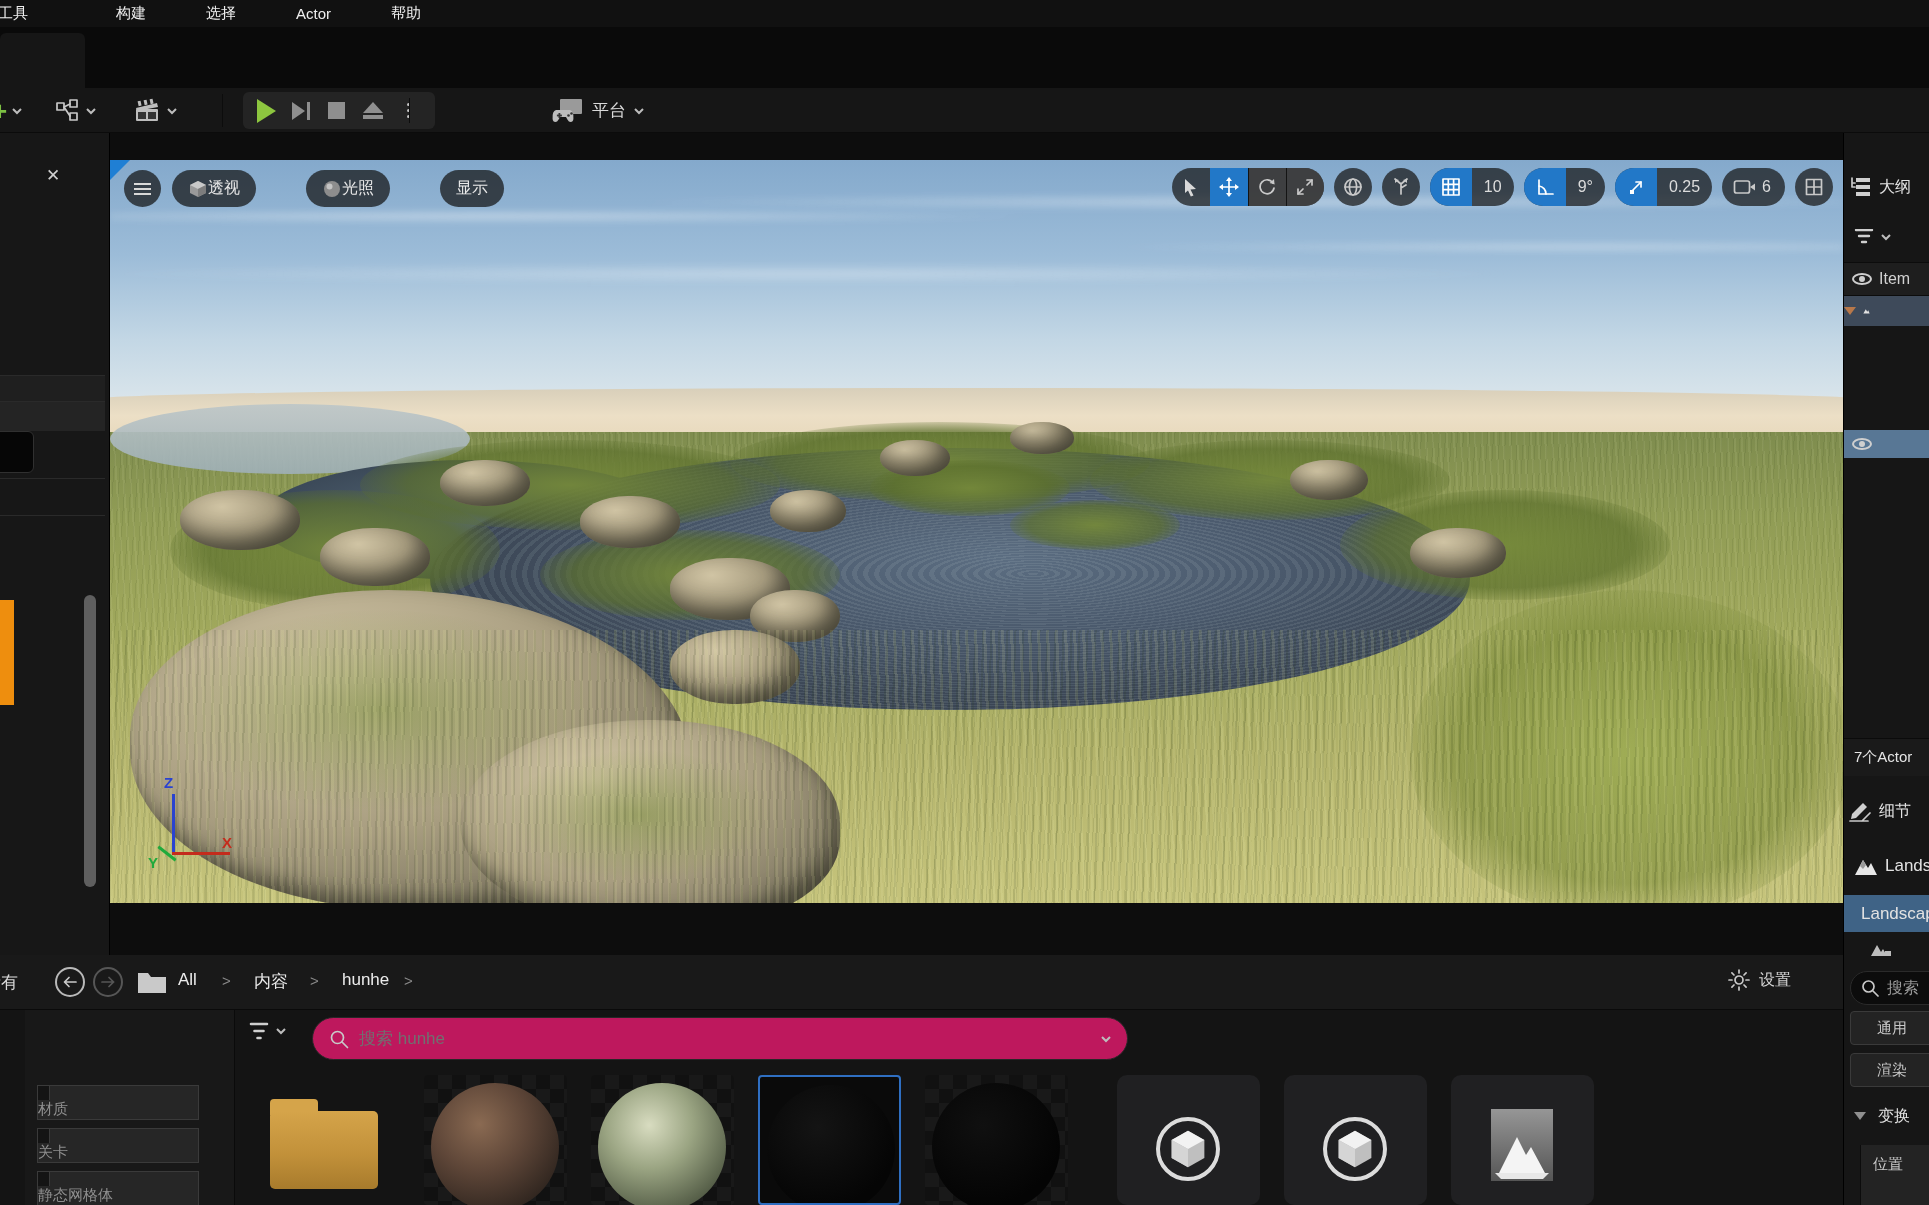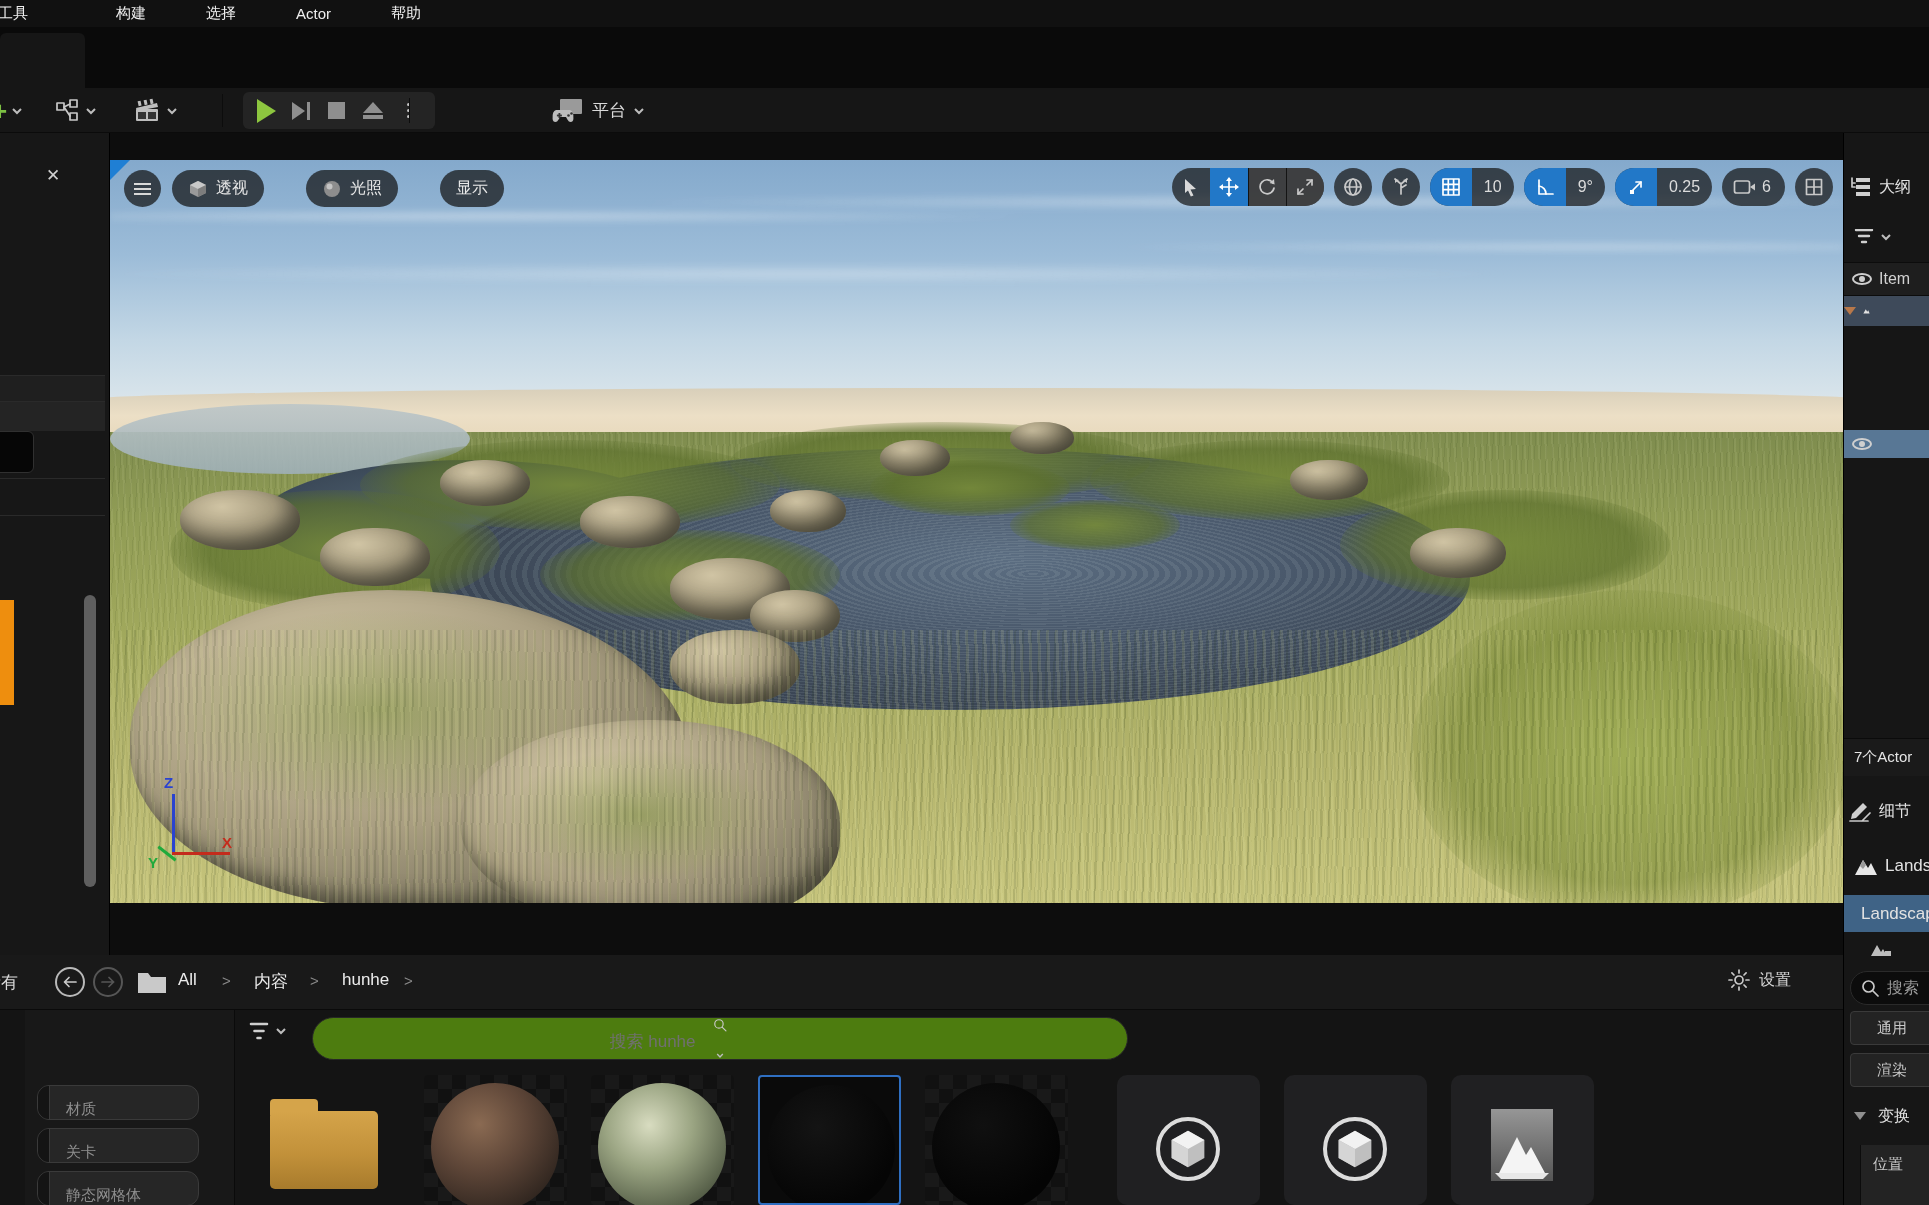--- a/index.html
+++ b/index.html
@@ -78,21 +78,21 @@
     background:radial-gradient(ellipse at 35% 28%, #d0c4a4 0%, #a89d80 48%, #7b7460 80%, #665f4d 100%);
     box-shadow:inset -8px -12px 20px rgba(35,35,25,.55); }
   .moss { position:absolute; border-radius:50%; background:radial-gradient(ellipse, rgba(120,140,60,.55), rgba(120,140,60,0) 72%); }
   #fg-tex { left:0; top:470px; width:1733px; height:273px; opacity:.6;
     background:
       repeating-linear-gradient(88deg, rgba(230,232,160,.22) 0 3px, rgba(0,0,0,0) 3px 9px),
       repeating-linear-gradient(92deg, rgba(40,56,20,.22) 0 2px, rgba(0,0,0,0) 2px 8px); }
 
   
   .vp-pill { position:absolute; top:10px; height:37px; border-radius:19px; background:rgba(20,20,20,.72);
-    display:flex; align-items:center; gap:8px; padding:0 16px; color:#e8e8e8; font-size:16px; z-index:50; }
+    display:flex; align-items:center; padding:0 16px; color:#e8e8e8; font-size:16px; z-index:50; }
   #vp-burger { position:absolute; left:14px; top:10px; width:37px; height:37px; border-radius:50%; background:rgba(20,20,20,.72);
     display:flex; flex-direction:column; justify-content:center; align-items:center; gap:3px; z-index:50; }
   #vp-burger i { display:block; width:17px; height:2px; background:#d8d8d8; }
   #vp-right { position:absolute; right:10px; top:8px; display:flex; align-items:center; gap:10px; z-index:50; }
   .seg-pill { height:38px; border-radius:19px; background:rgba(22,22,22,.72); display:flex; align-items:center; overflow:hidden; }
   .seg { height:38px; display:flex; align-items:center; justify-content:center; }
   .seg.blue { background:#2278c8; }
   .seg.gray { background:rgba(64,64,64,.85); }
   .seg.num { color:#dcdcdc; font-size:16px; padding:0 12px; }
   .circ { width:38px; height:38px; border-radius:50%; background:rgba(28,28,28,.75); display:flex; align-items:center; justify-content:center; }
@@ -125,24 +125,24 @@
 
   
   #cbrowser { position:absolute; left:0; top:955px; width:1843px; height:250px; background:#141414; overflow:hidden; }
   #crumbbar { position:absolute; left:0; top:0; width:1843px; height:55px; background:#191919; border-bottom:1px solid #0a0a0a; }
   #crumbbar .txt { font-size:17px; color:#ececec; }
   #crumbbar .sep { font-size:15px; color:#8a8a8a; }
   .navcirc { position:absolute; top:12px; width:30px; height:30px; border-radius:50%; border:2px solid #b9b9b9; display:flex; align-items:center; justify-content:center; }
   .navcirc.dim { border-color:#565656; }
   #filters { position:absolute; left:25px; top:55px; width:210px; height:195px; background:#181818; border-right:1px solid #0a0a0a; }
   #filters-head { position:absolute; left:0; top:0; width:210px; height:48px; background:#212121; border-bottom:1px solid #0d0d0d; display:flex; align-items:center; padding-left:16px; font-size:16px; color:#cfcfcf; }
-  .fbtn { position:absolute; left:12px; width:162px; height:35px; background:#262626; border:1px solid #3a3a3a; border-radius:12px; display:flex; align-items:flex-end; color:#8f8f8f; font-size:15px; overflow:hidden; }
+  .fbtn { position:absolute; left:12px; width:162px; height:35px; background:#262626; border:1px solid #3a3a3a; border-radius:0; display:flex; align-items:flex-start; color:#8f8f8f; font-size:15px; overflow:hidden;flex-direction:column; }
   .fbtn .notch { width:12px; height:100%; background:#141414; border-right:1px solid #3a3a3a; margin-right:16px; }
   #cb-funnel { position:absolute; left:248px; top:67px; display:flex; align-items:center; gap:6px; }
-  #cb-search { position:absolute; left:312px; top:62px; width:816px; height:43px; background:#4d7c0f; border:1px solid #272727; border-radius:22px; display:flex; align-items:center; padding:0 16px;flex-direction:column; }
+  #cb-search { position:absolute; left:312px; top:62px; width:816px; height:43px; background:#be185d; border:1px solid #272727; border-radius:22px; display:flex; align-items:center; gap:10px; padding:0 16px; }
   #cb-search input { flex:1; background:transparent; border:none; outline:none; color:#cfcfcf; font-size:17px; font-family:inherit; }
   #cb-search input::placeholder { color:#707070; }
   .tile { position:absolute; top:120px; width:143px; height:130px; border-radius:4px; overflow:hidden; }
   .checker { background:
       repeating-conic-gradient(#191919 0% 25%, #111 0% 50%) 0 0/28px 28px; }
   .tile.sel { border:2px solid #2f6fc2; background:#0a0a0a; }
   .ball { position:absolute; left:7px; top:8px; width:128px; height:128px; border-radius:50%; }
   .meshtile { background:#202022; border-radius:10px; }
   .ring { position:absolute; left:39px; top:42px; width:64px; height:64px; border-radius:50%; border:4px solid #dcdcdc; display:flex; align-items:center; justify-content:center; }
   #folder-body { position:absolute; left:18px; top:36px; width:108px; height:78px; border-radius:5px; background:linear-gradient(180deg,#d5a44a 0%,#c2913a 55%,#a87b2c 100%); }

